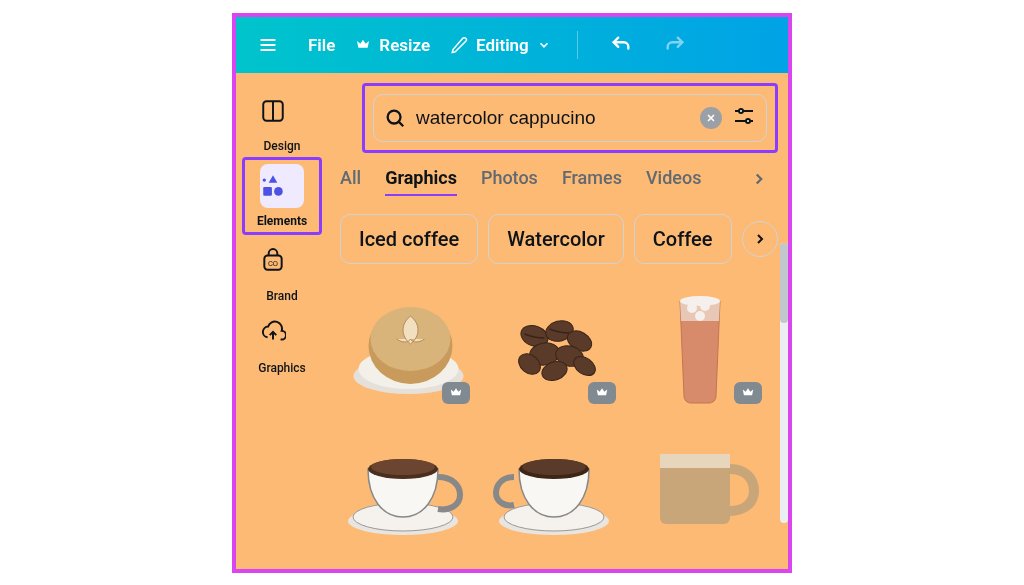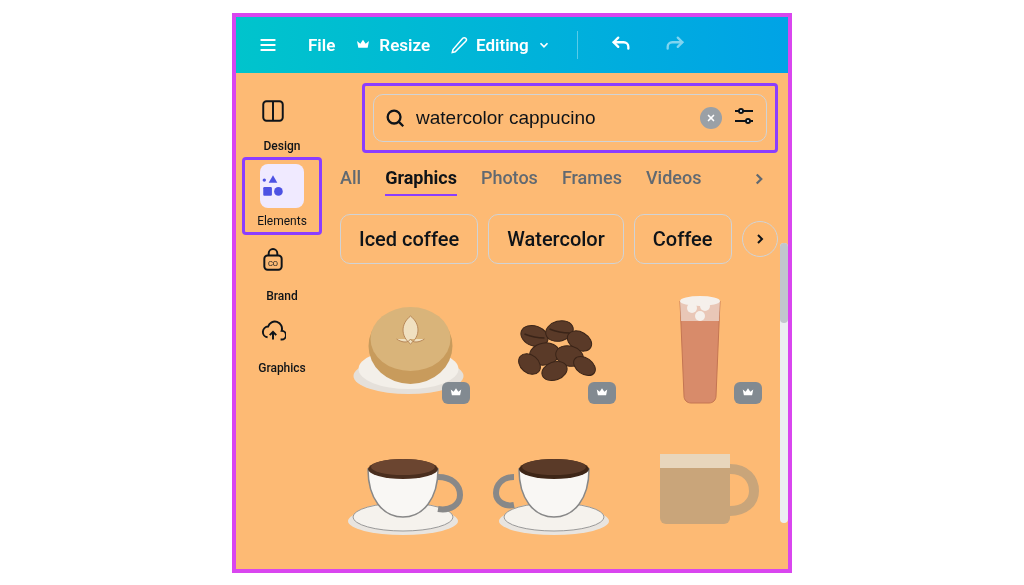--- a/index.html
+++ b/index.html
@@ -92,21 +92,21 @@
     .side-item.highlighted {
       border: 3px solid #8b3dff;
       border-radius: 4px;
       padding: 4px 0;
     }
     .side-label {
       font-size: 12px;
       color: #0e1318;
       font-weight: 500;
     }
-    .side-item.active .side-label { font-weight: 400; }
+    .side-item.active .side-label { font-weight: 700; }
     
     .panel {
       flex: 1;
       padding: 10px 10px 10px 2px;
       overflow: hidden;
       position: relative;
     }
     .search-wrap {
       border: 3px solid #8b3dff;
       padding: 8px;

